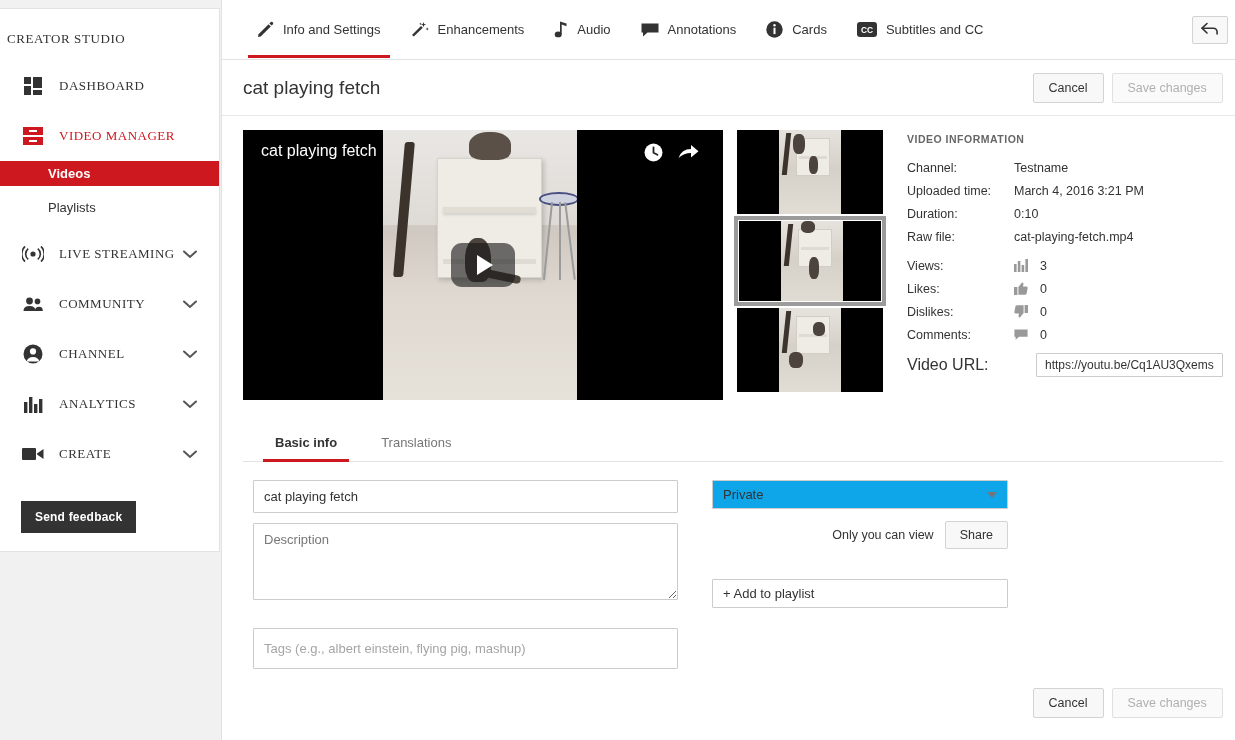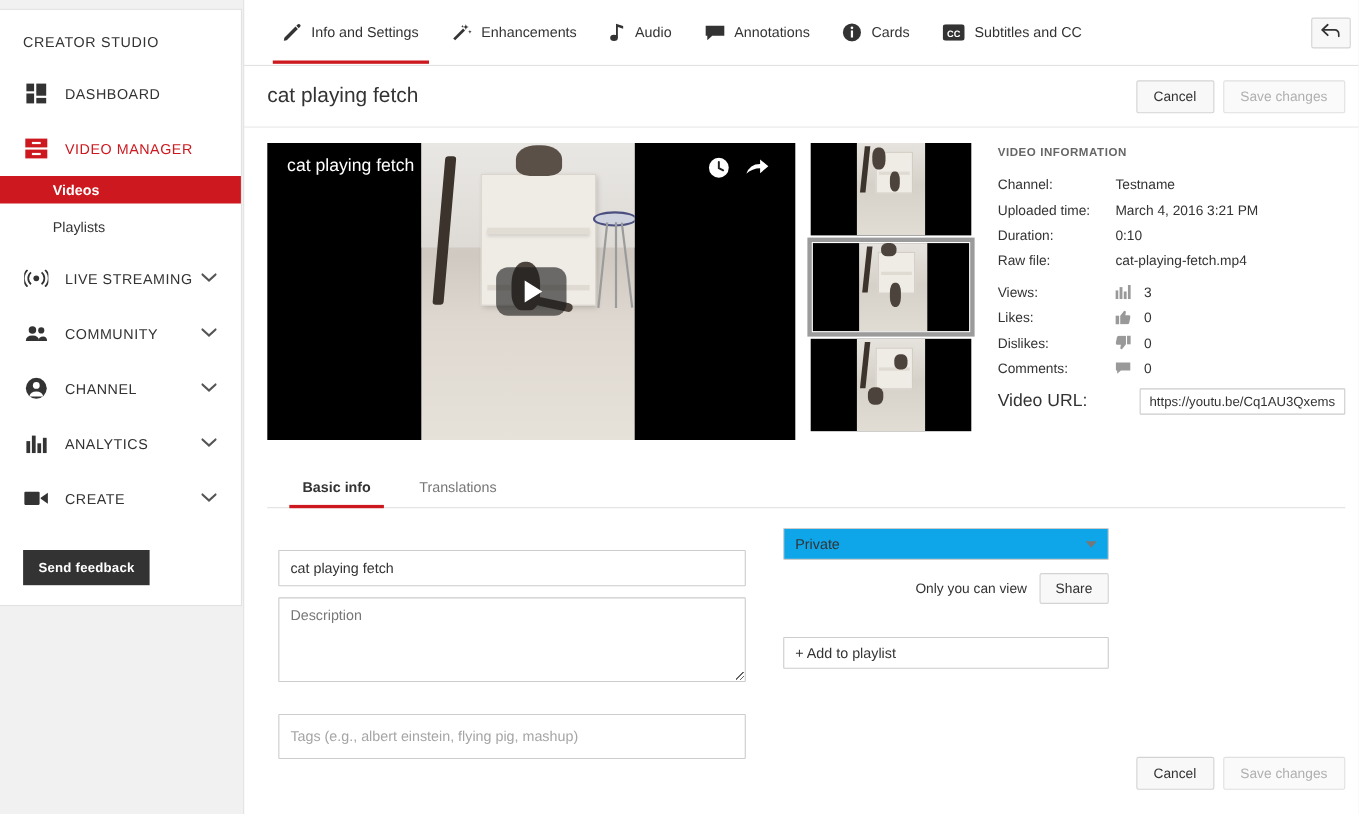--- a/index.html
+++ b/index.html
@@ -23,25 +23,25 @@
   .sidebar-card {
     background: #fff;
     border: 1px solid #e2e2e2;
     border-left: none;
     margin-left: 0;
     width: 220px;
     padding: 14px 0 12px 0;
   }
   .studio-title {
     font-size: 13px; letter-spacing: .6px; color: #333;
-    font-weight: 400; padding: 8px 0 14px 21px;
+    font-weight: 400; padding: 8px 0 14px 7px; font-family: Liberation Serif, serif;
   }
   .nav-item {
     display: flex; align-items: center; height: 50px;
-    padding-left: 21px; cursor: pointer; position: relative;
+    padding-left: 21px; cursor: pointer; position: relative; font-family: Liberation Serif, serif;
   }
   .nav-item .ico { width: 24px; height: 24px; margin-right: 14px;
     display: flex; align-items: center; justify-content: center; flex: 0 0 24px; }
   .nav-label {
     font-size: 13px; letter-spacing: .5px; color: #333; text-transform: uppercase;
   }
   .nav-item.active .nav-label { color: #cc181e; }
   .chev { position: absolute; right: 22px; top: 50%; transform: translateY(-50%); }
   .sub-item {
     height: 24px; display: flex; align-items: center;
@@ -221,21 +221,21 @@
     cursor: pointer; position: relative;
   }
   .subtab.active { color: #333; font-weight: bold; }
   .subtab.active::after {
     content:""; position:absolute; left:10px; right:10px; bottom:-1px;
     height:3px; background:#cc181e;
   }
 
   
   .form { display: flex; padding: 18px 0 0 10px; }
-  .form-left { width: 425px; margin-top: 20px; }
+  .form-left { width: 425px; }
   .form-right { margin-left: 34px; width: 296px; }
   .inp {
     width: 425px; border: 1px solid #ccc; font-size: 13px; color: #333;
     padding: 8px 10px; font-family: "Liberation Sans", sans-serif;
     border-radius: 1px; outline: none; background: #fff;
   }
   .inp::placeholder { color: #999; }
   .ta {
     width: 425px; height: 77px; border: 1px solid #ccc; margin-top: 10px;
     font-size: 13px; color: #333; padding: 8px 10px; resize: vertical;

